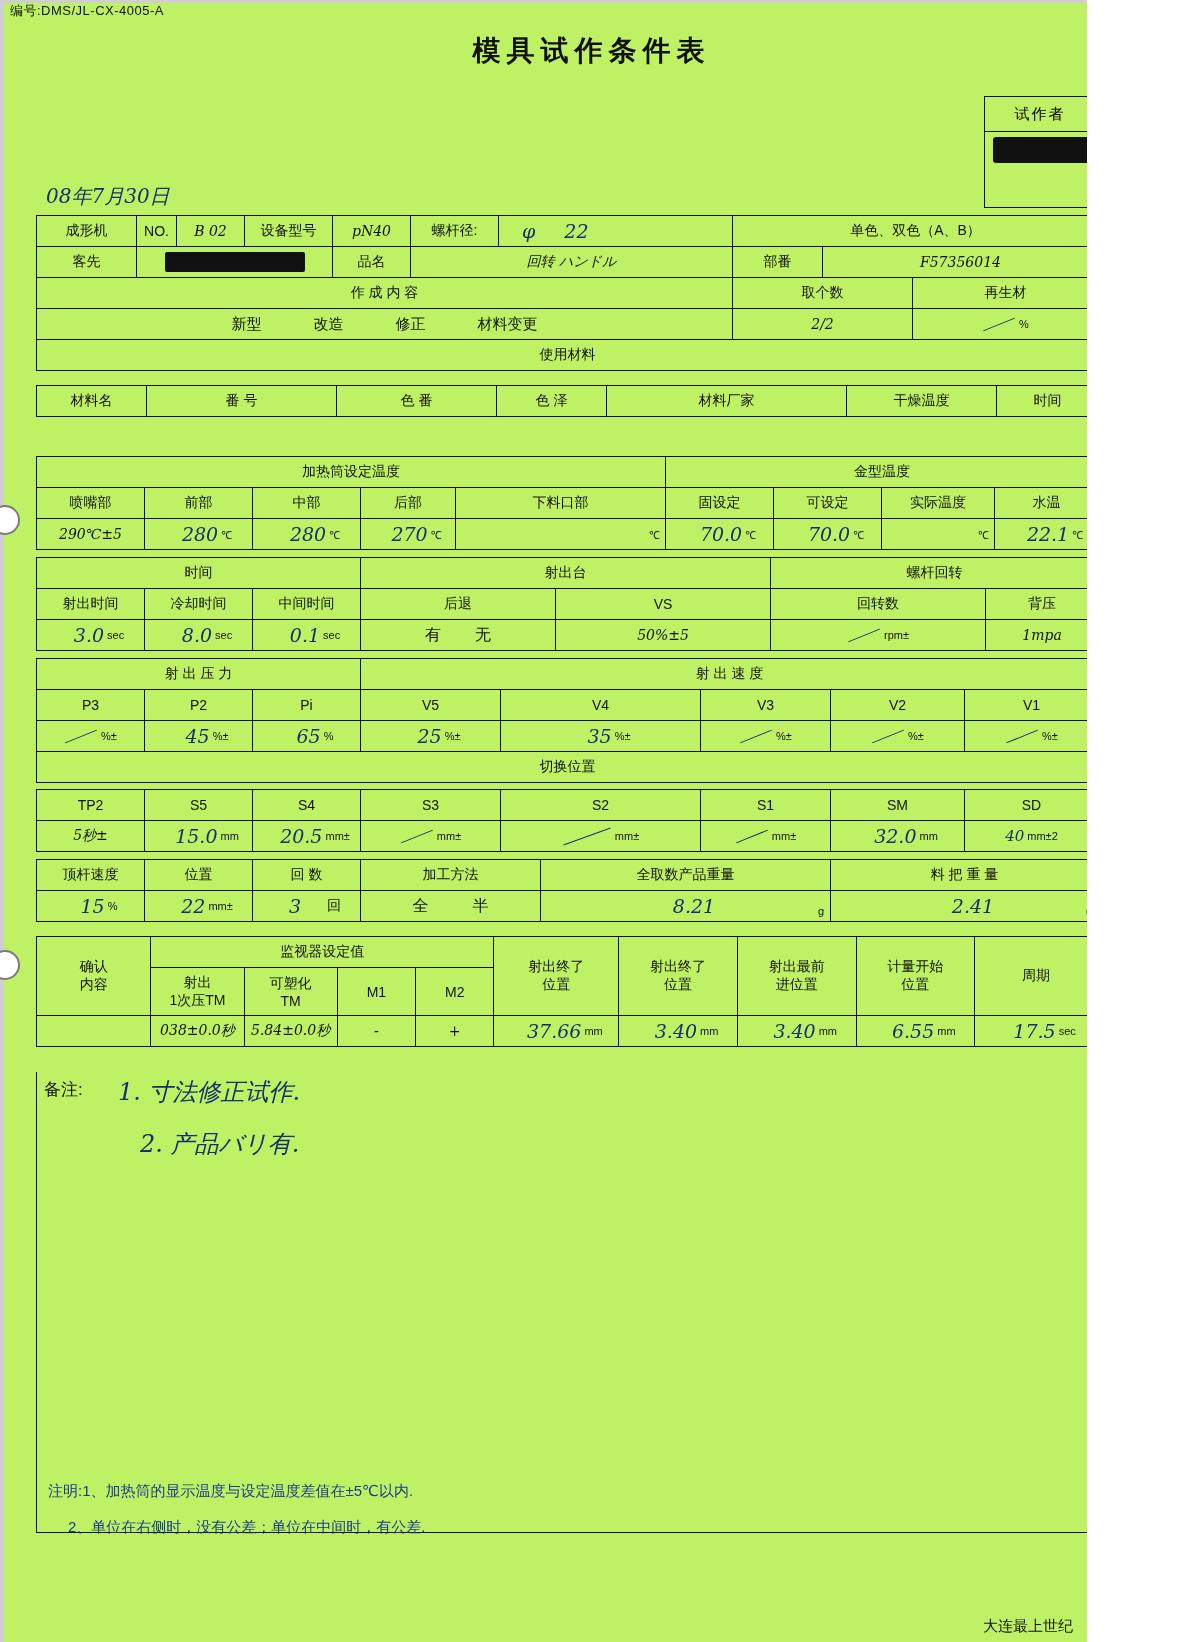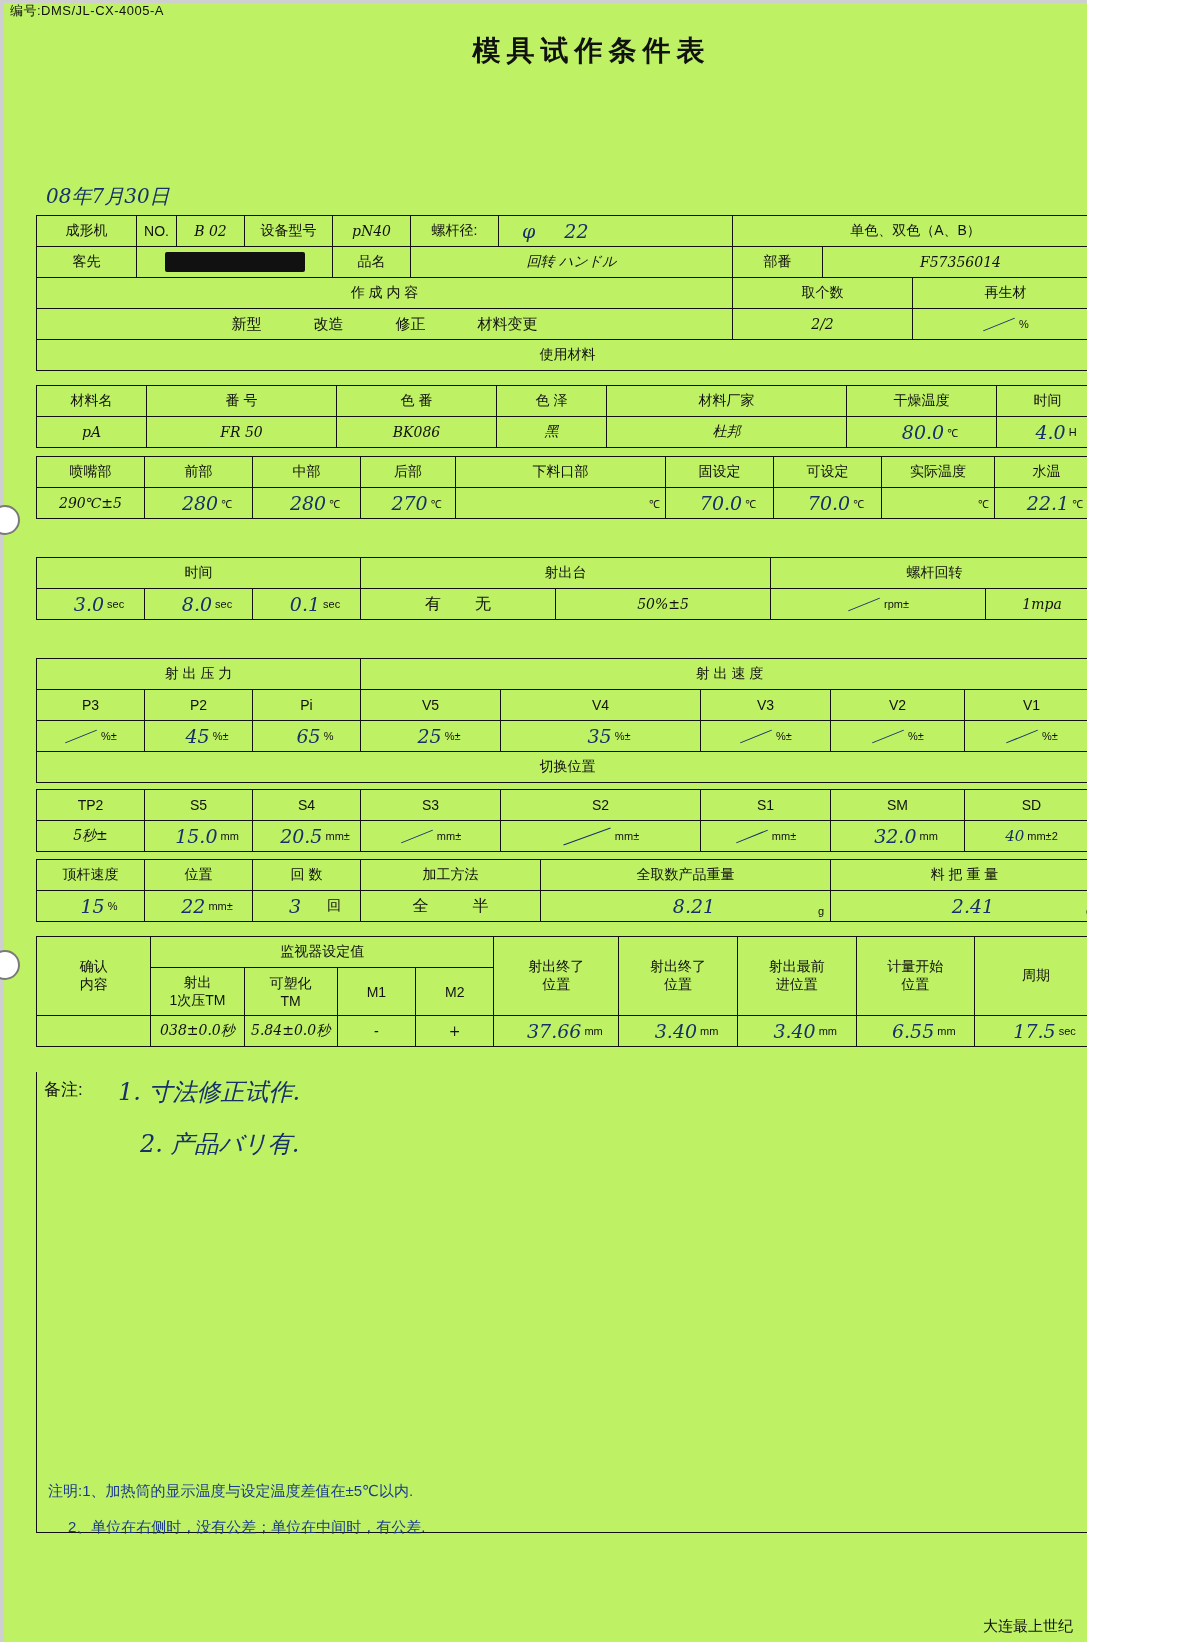--- a/index.html
+++ b/index.html
@@ -39,20 +39,24 @@
 <body>
 
 <div class="page">
 
   <div class="edge" style="left:0;top:0;width:1183px;height:3px;"></div>
   <div class="edge" style="left:0;top:0;width:4px;height:1642px;"></div>
 
   <div class="doc-no">编号:DMS/JL-CX-4005-A</div>
   <div class="title">模具试作条件表</div>
 
+  <div class="tester-box">
+    <div class="hd">试作者</div>
+    <div class="tester-redact"></div>
+  </div>
 
   <div class="date hand">08年7月30日</div>
 
   <table class="grid" style="left:36px;top:215px;width:1062px;">
     <colgroup>
       <col style="width:100px">
         <col style="width:40px">
         <col style="width:68px">
       <col style="width:88px">
         <col style="width:78px">
@@ -133,55 +137,40 @@
     <tbody>
         <tr>
       <td class="h">材料名</td>
       <td class="h">番  号</td>
       <td class="h">色 番</td>
       <td class="h">色 泽</td>
       <td class="h">材料厂家</td>
       <td class="h">干燥温度</td>
       <td class="h">时间</td>
     </tr>
-    <tr>
-      <td class="tall val">pA</td>
-      <td class="tall val">FR 50</td>
-      <td class="tall val">BK086</td>
-      <td class="tall val">黑</td>
-      <td class="tall val">杜邦</td>
-      <td class="tall">
-        <div class="cellflex">
-              <span class="val">80.0</span>
-              <span class="unit">℃</span>
-            </div>
-      </td>
-      <td class="tall">
-        <div class="cellflex">
-              <span class="val">4.0</span>
-              <span class="unit">H</span>
-            </div>
-      </td>
-    </tr>
   </tbody>
     </table>
 
   <table class="grid" style="left:36px;top:456px;width:1062px;">
     <colgroup>
       <col style="width:108px">
         <col style="width:108px">
         <col style="width:108px">
         <col style="width:95px">
         <col style="width:210px">
       <col style="width:108px">
         <col style="width:108px">
         <col style="width:113px">
         <col style="width:104px">
     </colgroup>
     <tbody>
+        <tr>
+      <td colspan="5" class="h">加热筒设定温度</td>
+      <td colspan="4" class="h">金型温度</td>
+    </tr>
     <tr>
       <td class="h">喷嘴部</td>
       <td class="h">前部</td>
       <td class="h">中部</td>
       <td class="h">后部</td>
       <td class="h">下料口部</td>
       <td class="h">固设定</td>
       <td class="h">可设定</td>
       <td class="h">实际温度</td>
       <td class="h">水温</td>
@@ -246,20 +235,29 @@
         <col style="width:195px">
         <col style="width:215px">
         <col style="width:215px">
         <col style="width:113px">
     </colgroup>
     <tbody>
         <tr>
       <td colspan="3" class="h">时间</td>
       <td colspan="2" class="h">射出台</td>
       <td colspan="2" class="h">螺杆回转</td>
+    </tr>
+    <tr>
+      <td class="h">射出时间</td>
+      <td class="h">冷却时间</td>
+      <td class="h">中间时间</td>
+      <td class="h">后退</td>
+      <td class="h">VS</td>
+      <td class="h">回转数</td>
+      <td class="h">背压</td>
     </tr>
     <tr>
       <td class="tall">
             <div class="cellflex">
               <span class="val">3.0</span>
               <span class="unit">sec</span>
             </div>
           </td>
       <td class="tall">
             <div class="cellflex">

